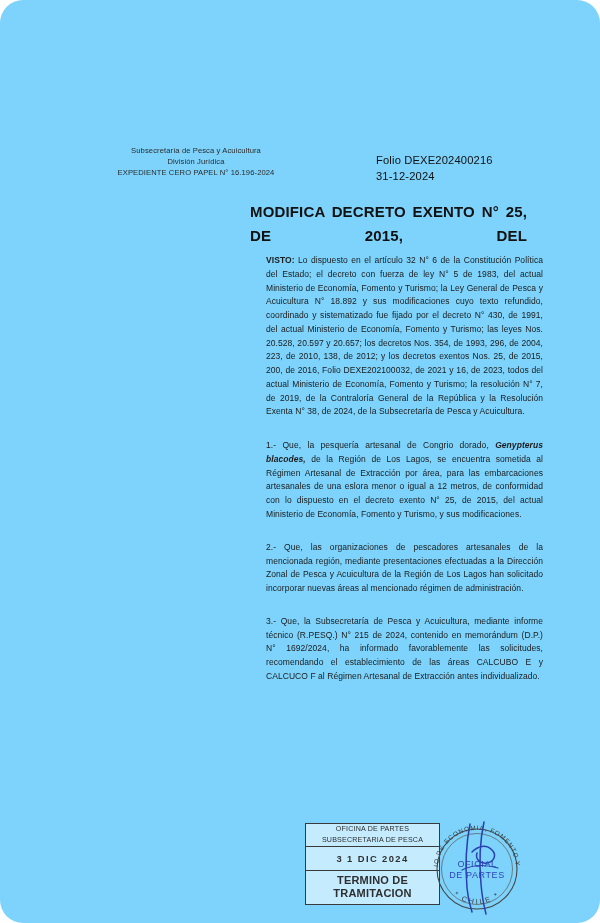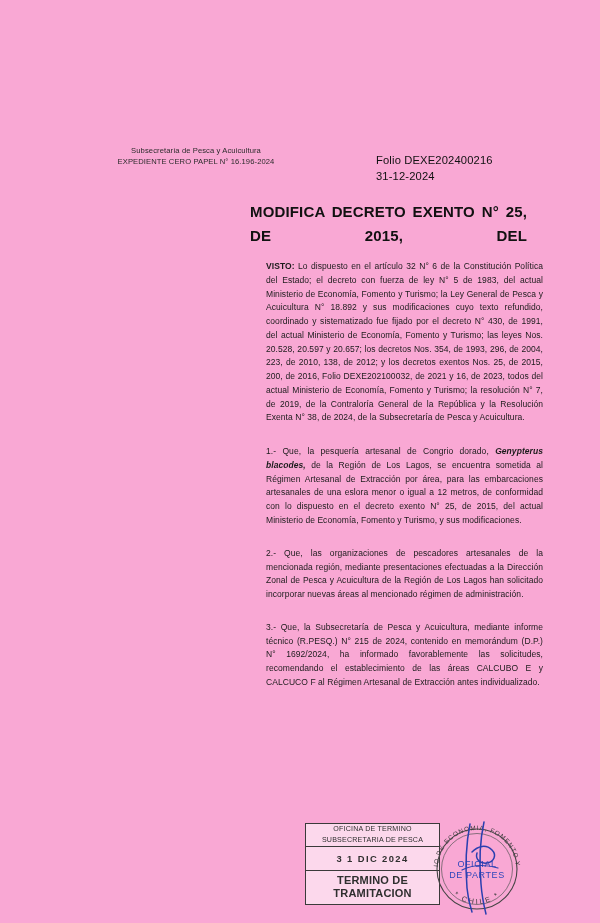--- a/index.html
+++ b/index.html
@@ -13,21 +13,22 @@
     height: 923px;
     position: relative;
     font-family: "Liberation Sans", sans-serif;
     color: #1a1a1a;
     overflow: hidden;
   }
 
   .page {
     position: absolute;
     inset: 0;
-    background: #f9a8d4;
+    background: #7dd3fc;
+    border-radius: 23px;
   }
 
   
   .header-left {
     position: absolute;
     left: 62px;
     top: 145px;
     width: 268px;
     text-align: center;
     font-size: 7.6px;
@@ -70,21 +71,21 @@
     position: absolute;
     left: 266px;
     top: 252px;
     width: 277px;
   }
   .para {
     font-size: 8.5px;
     line-height: 1.62;
     text-align: justify;
     color: #1b1b1b;
-    margin: 8px 0 14px 0;
+    margin: 2px 0 14px 0;
     letter-spacing: .06px;
     hyphens: none;
   }
   .para.vis { margin-bottom: 20px; }
   .para b { font-weight: bold; }
   .para .sp { font-weight: bold; font-style: italic; }
 
   .considerando {
     font-size: 8.6px;
     font-weight: bold;
@@ -156,20 +157,21 @@
     pointer-events: none;
   }
 </style>
 </head>
 <body>
 
 <div class="page">
 
   <div class="header-left">
     <div>Subsecretaría de Pesca y Acuicultura</div>
+    <div>División Jurídica</div>
     <div>EXPEDIENTE CERO PAPEL N° 16.196-2024</div>
   </div>
 
   <div class="folio-block">
     <div class="folio-line">Folio DEXE202400216</div>
     <div class="folio-line">31-12-2024</div>
   </div>
 
   <div class="doc-title">
     <span class="l1">MODIFICA DECRETO EXENTO N° 25, DE 2015, DEL</span>
@@ -184,21 +186,21 @@
 
     <p class="para p2">2.- Que, las organizaciones de pescadores artesanales de la mencionada región, mediante presentaciones efectuadas a la Dirección Zonal de Pesca y Acuicultura de la Región de Los Lagos han solicitado incorporar nuevas áreas al mencionado régimen de administración.</p>
 
     <p class="para p3">3.- Que, la Subsecretaría de Pesca y Acuicultura, mediante informe técnico (R.PESQ.) N° 215 de 2024, contenido en memorándum (D.P.) N° 1692/2024, ha informado favorablemente las solicitudes, recomendando el establecimiento de las áreas CALCUBO E y CALCUCO F al Régimen Artesanal de Extracción antes individualizado.</p>
 
   </div>
 
   <div class="stamp-area">
 
     <div class="rect-stamp">
-      <div class="cell">OFICINA DE TERMINO</div>
+      <div class="cell">OFICINA DE PARTES</div>
       <div class="cell">SUBSECRETARIA DE PESCA</div>
       <div class="cell sep date-cell">3 1 DIC  2024</div>
       <div class="cell sep term-cell">TERMINO DE TRAMITACION</div>
     </div>
 
     <div class="round-stamp">
       <svg width="98" height="98" viewBox="0 0 98 98" aria-hidden="true">
         <defs>
           <path id="arcTop" d="M 10,49 A 39,39 0 0 1 88,49"></path>
           <path id="arcBot" d="M 14,49 A 35,35 0 0 0 84,49"></path>

